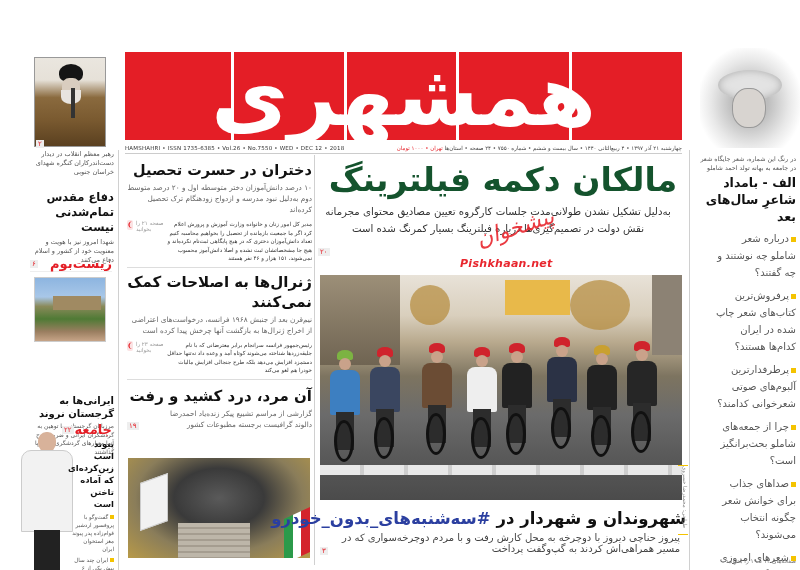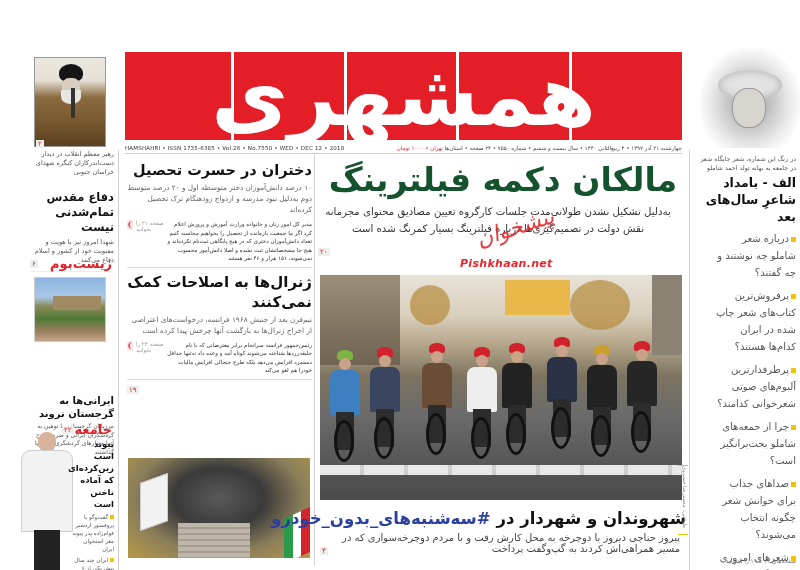--- a/index.html
+++ b/index.html
@@ -195,22 +195,24 @@
     <div class="mid-deck">نیم‌قرن بعد از جنبش ۱۹۶۸ فرانسه، درخواست‌های اعتراضی از اخراج ژنرال‌ها به بازگشت آنها چرخش پیدا کرده است</div>
     <div class="mid-body">
       <div class="refs">
         <span class="dot">❨</span>
         <span>صفحه ۲۳ را بخوانید</span>
       </div>
       <div class="txt">رئیس‌جمهور فرانسه سرانجام برابر معترضانی که با نام جلیقه‌زردها شناخته می‌شوند کوتاه آمد و وعده داد نه‌تنها حداقل دستمزد افزایش می‌دهد بلکه طرح جنجالی افزایش مالیات خودرا هم لغو می‌کند</div>
     </div>
   </div>
   <div style="margin-top:6px;">
+    <div class="mid-head" style="font-size:15px;">آن مرد، درد کشید و رفت</div>
     <div style="display:flex;justify-content:space-between;align-items:flex-end;">
       <span class="pagenum">۱۹</span>
+      <div class="mid-deck" style="width:155px;">گزارشی از مراسم تشییع پیکر زنده‌یاد احمدرضا دالوند گرافیست برجسته مطبوعات کشور</div>
     </div>
   </div>
 </div>
 <div id="mid-photo" class="abs">
   <div class="steps"></div>
     <div class="flag"></div>
     <div class="flag2"></div>
 </div>
 
 <div id="main-headline" class="abs">مالکان دکمه فیلترینگ</div>

